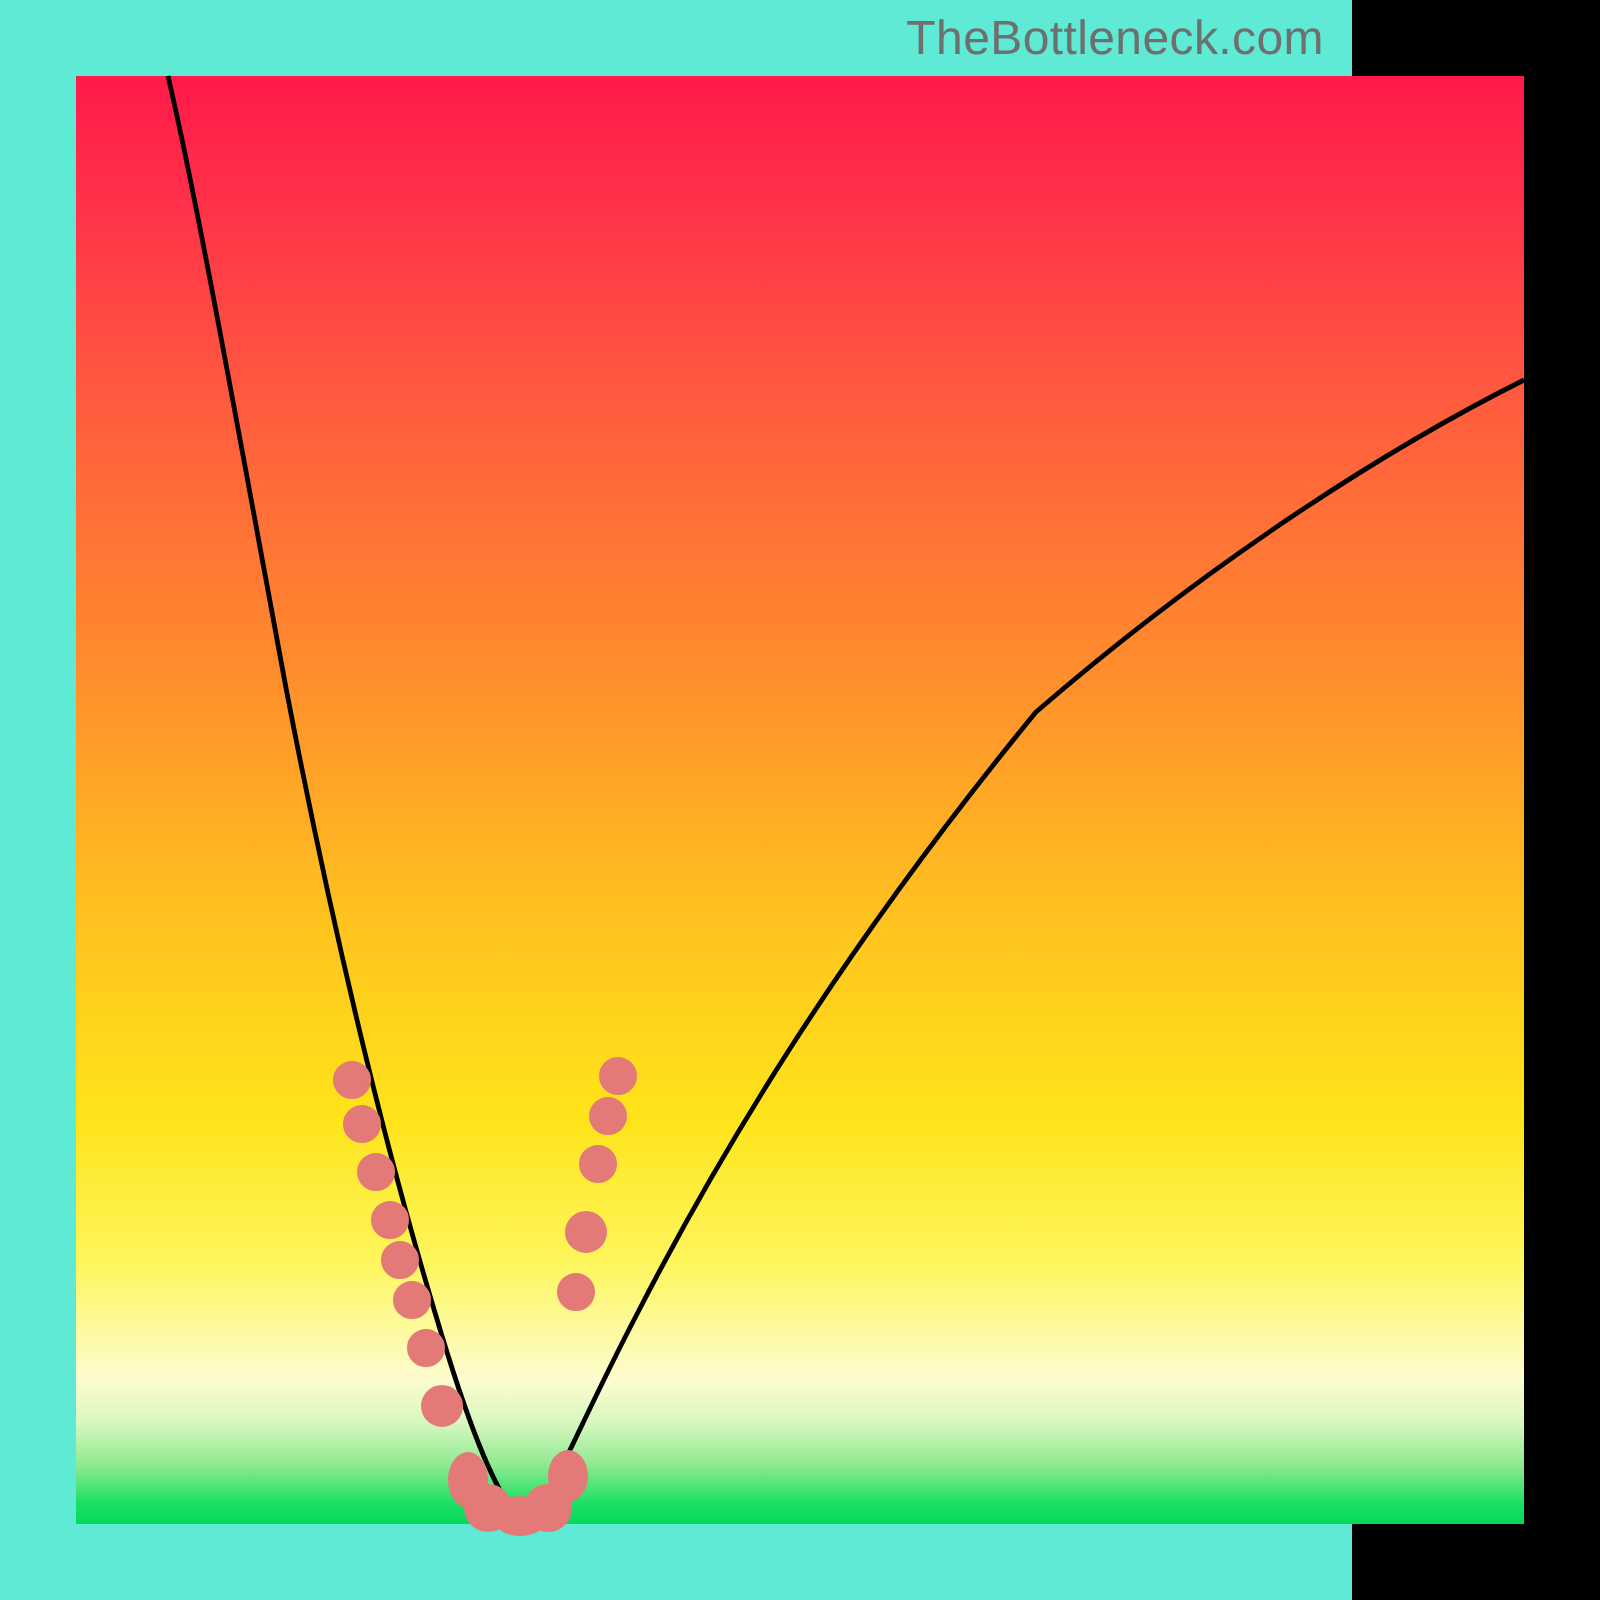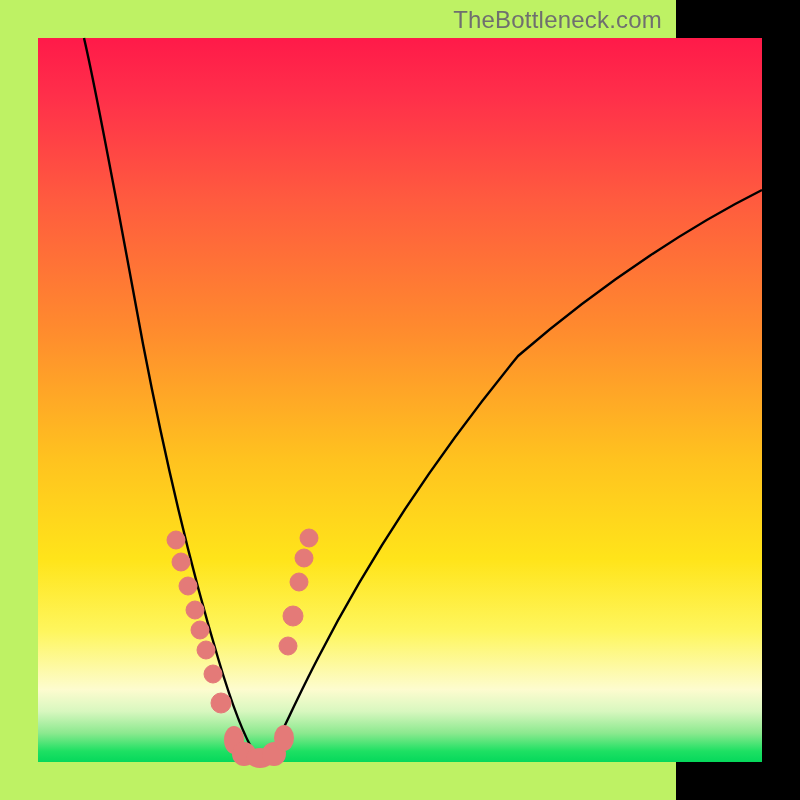--- a/index.html
+++ b/index.html
@@ -10,21 +10,21 @@
     background: #000;
     overflow: hidden;
     font-family: Arial, Helvetica, sans-serif;
   }
   .frame {
     position: absolute;
     left: 0;
     top: 0;
     width: 676px;
     height: 800px;
-    background: #bef264;
+    background: #5eead4;
     text-align: center;
   }
   .plot-area {
     position: absolute;
     left: 38px;
     top: 38px;
     width: 724px;
     height: 724px;
     
     background: linear-gradient(

